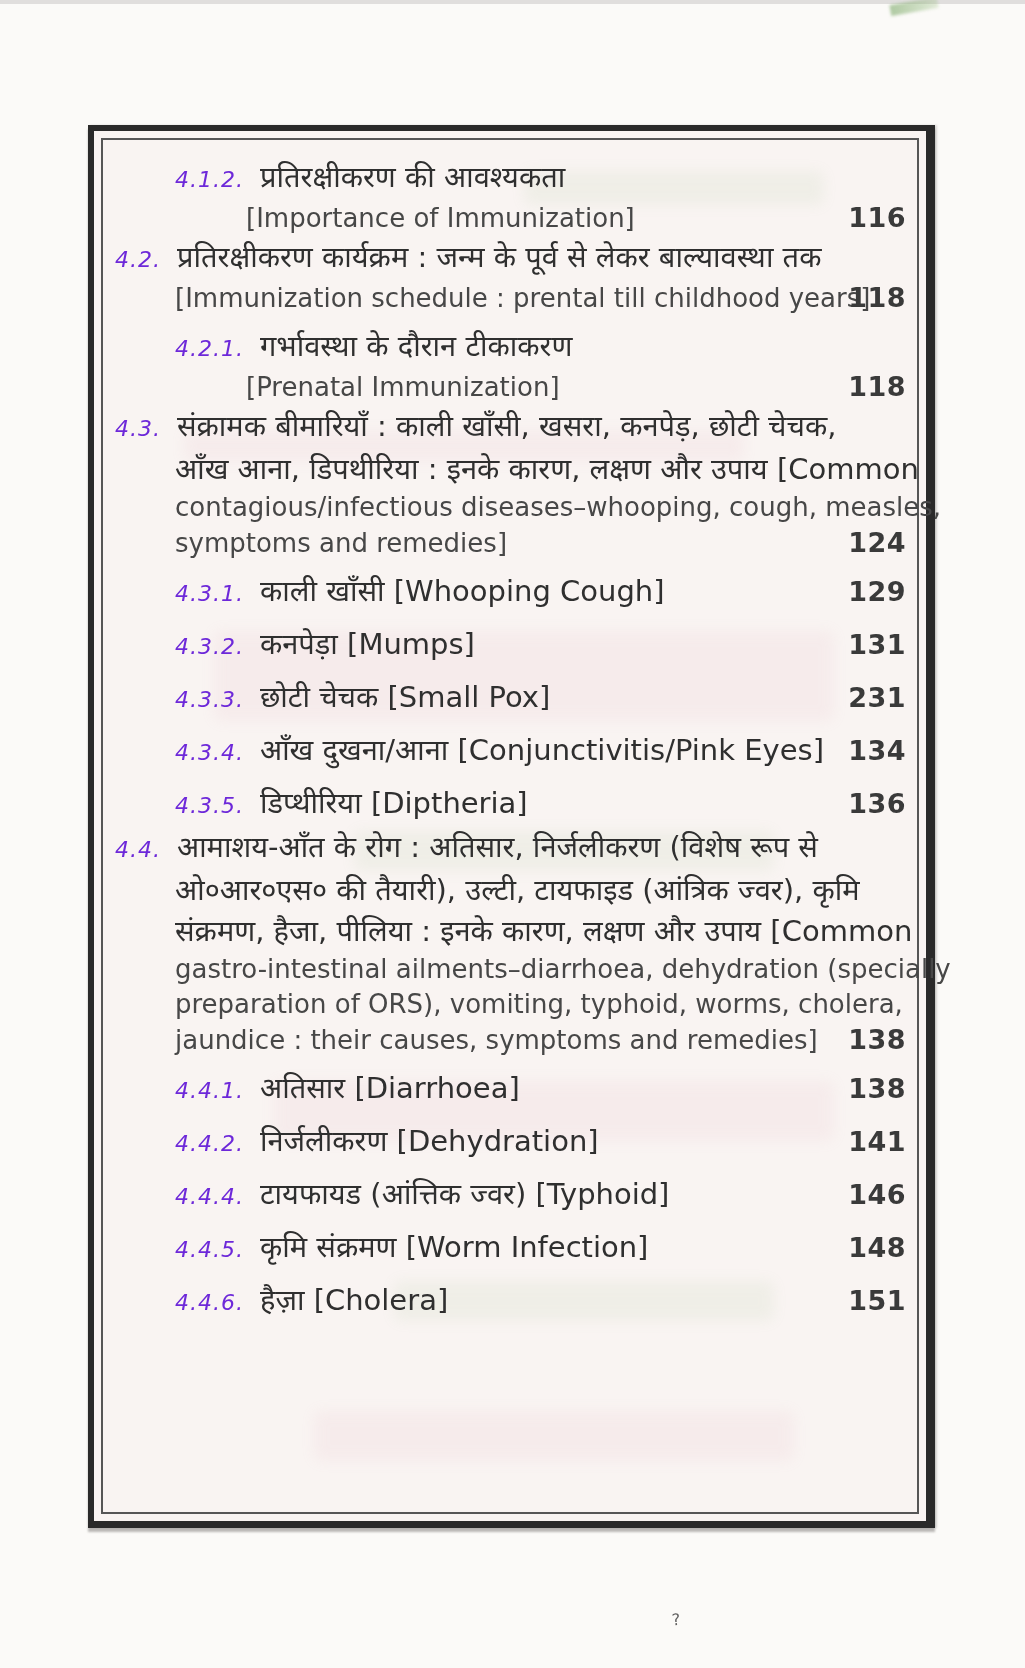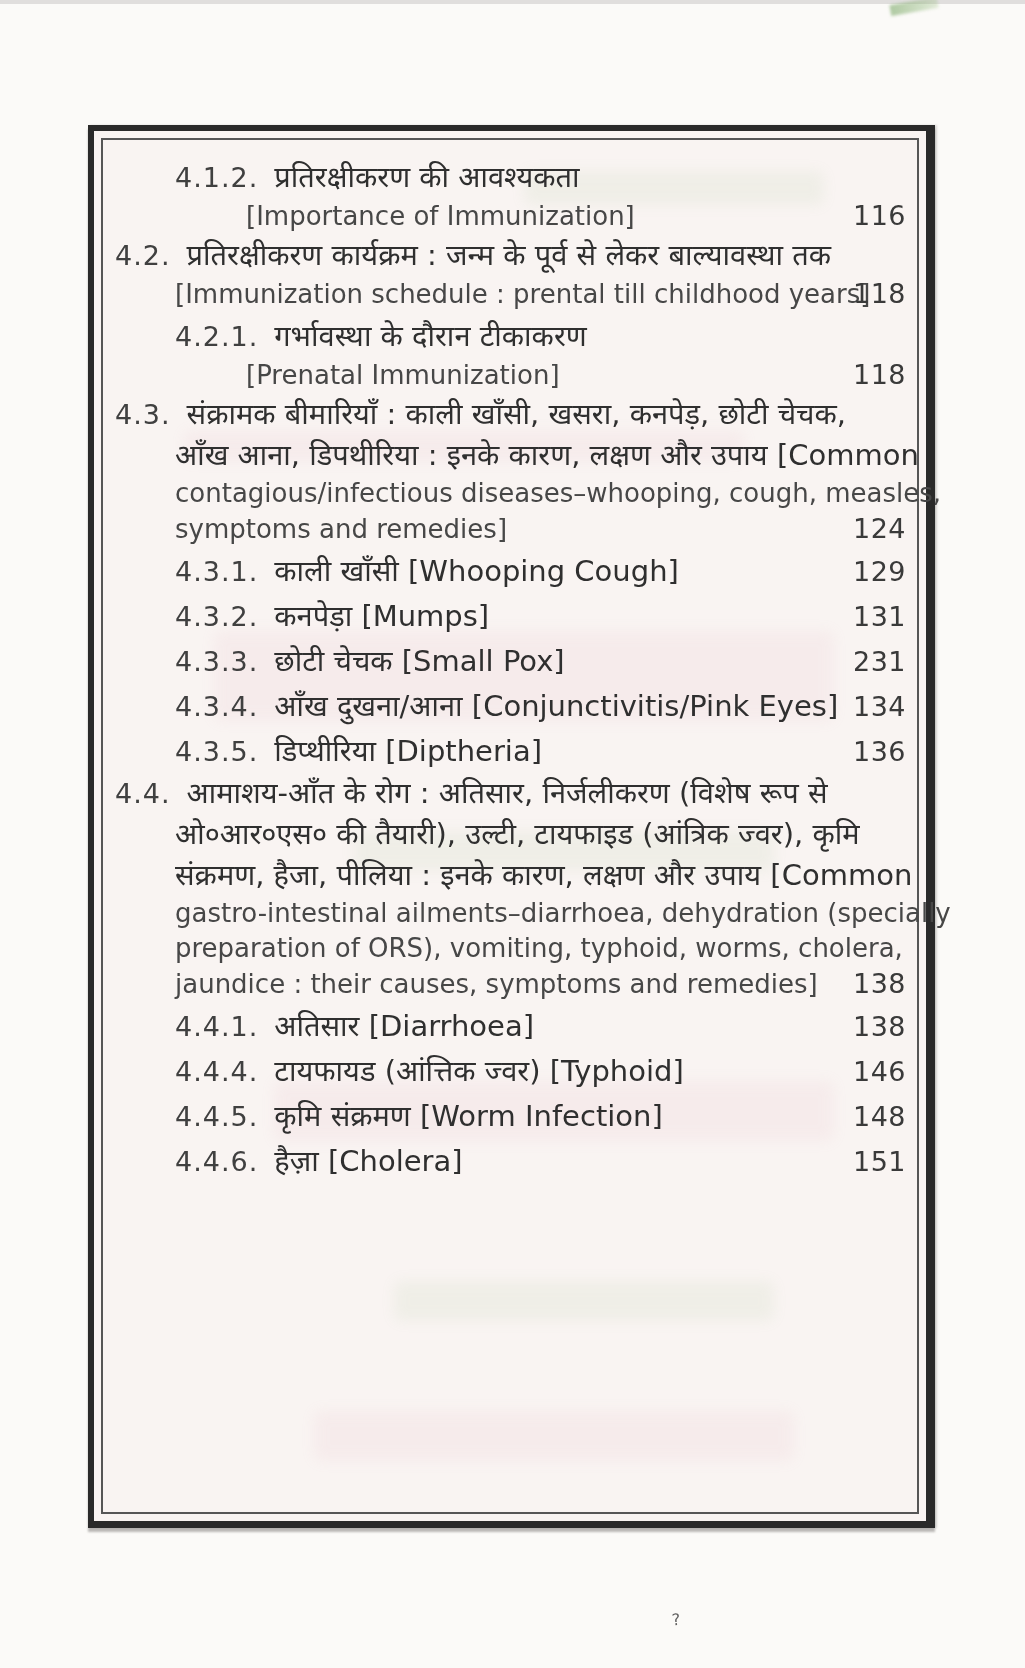--- a/index.html
+++ b/index.html
@@ -31,31 +31,32 @@
     position:absolute;left:16px;top:14px;right:20px;bottom:10px;
     padding-top:12px;
   }
   .line{
     display:flex;justify-content:space-between;align-items:baseline;
     color:#343434;white-space:nowrap;
   }
   .hi{font-size:29px;line-height:41px;color:#2f2f2f;}
   .en{font-size:26px;line-height:35px;color:#474747;}
   .num{
-    font-size:27px;color:#404040;margin-right:16px;letter-spacing:1px;flex:none;
+    font-size:22px;color:#6d28d9;margin-right:16px;letter-spacing:1px;flex:none;font-style:italic;
   }
   .ind1{margin-left:5px;}
   .ind2{margin-left:65px;}
   .ind3{margin-left:136px;gap:20px;}
-  .has-num{margin-top:4px;}
+  .has-num{margin-top:10px;}
   .ind1.has-num{margin-top:1px;}
   .line:first-child{margin-top:0;}
   .pg{
     font-size:27px;color:#3a3a3a;letter-spacing:.5px;flex:none;padding-left:14px;
     font-family:"DejaVu Sans","Liberation Sans",sans-serif;
+    font-weight:bold;
   }
   .ltxt{min-width:0;}
   
   .bleed{position:absolute;filter:blur(7px);opacity:.10;pointer-events:none;border-radius:6px;}
   .b-green{background:#9dbd8a;}
   .b-pink{background:#dda3b4;}
   .stray-mark{
     position:absolute;left:672px;top:1610px;font-size:16px;color:#3b3b3b;
     transform:rotate(-6deg);opacity:.8;
   }
@@ -149,20 +150,24 @@
       </div>
       <div class="line ind2 en">
         <span class="ltxt"><span class="txt">jaundice : their causes, symptoms and remedies]</span></span>
         <span class="pg">138</span>
       </div>
       <div class="line ind2 hi has-num">
         <span class="ltxt"><span class="num">4.4.1.</span><span class="txt">अतिसार [Diarrhoea]</span></span>
         <span class="pg">138</span>
       </div>
       <div class="line ind2 hi has-num">
+        <span class="ltxt"><span class="num">4.4.2.</span><span class="txt">निर्जलीकरण [Dehydration]</span></span>
+        <span class="pg">141</span>
+      </div>
+      <div class="line ind2 hi has-num">
         <span class="ltxt"><span class="num">4.4.4.</span><span class="txt">टायफायड (आंत्तिक ज्वर) [Typhoid]</span></span>
         <span class="pg">146</span>
       </div>
       <div class="line ind2 hi has-num">
         <span class="ltxt"><span class="num">4.4.5.</span><span class="txt">कृमि संक्रमण [Worm Infection]</span></span>
         <span class="pg">148</span>
       </div>
       <div class="line ind2 hi has-num">
         <span class="ltxt"><span class="num">4.4.6.</span><span class="txt">हैज़ा [Cholera]</span></span>
         <span class="pg">151</span>

